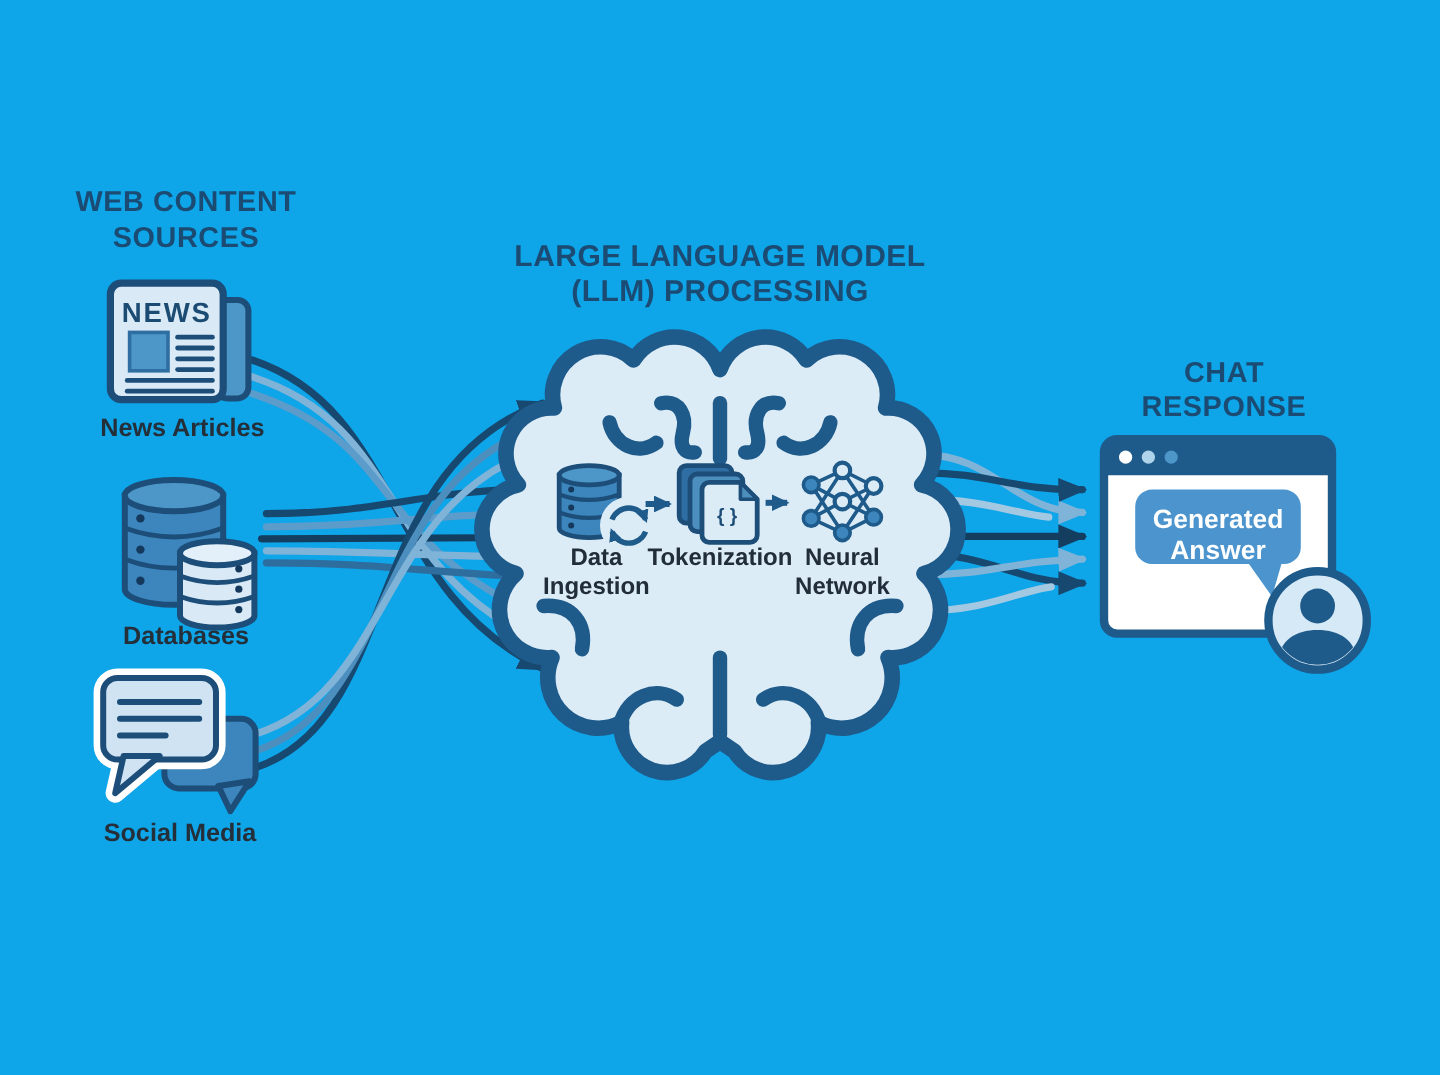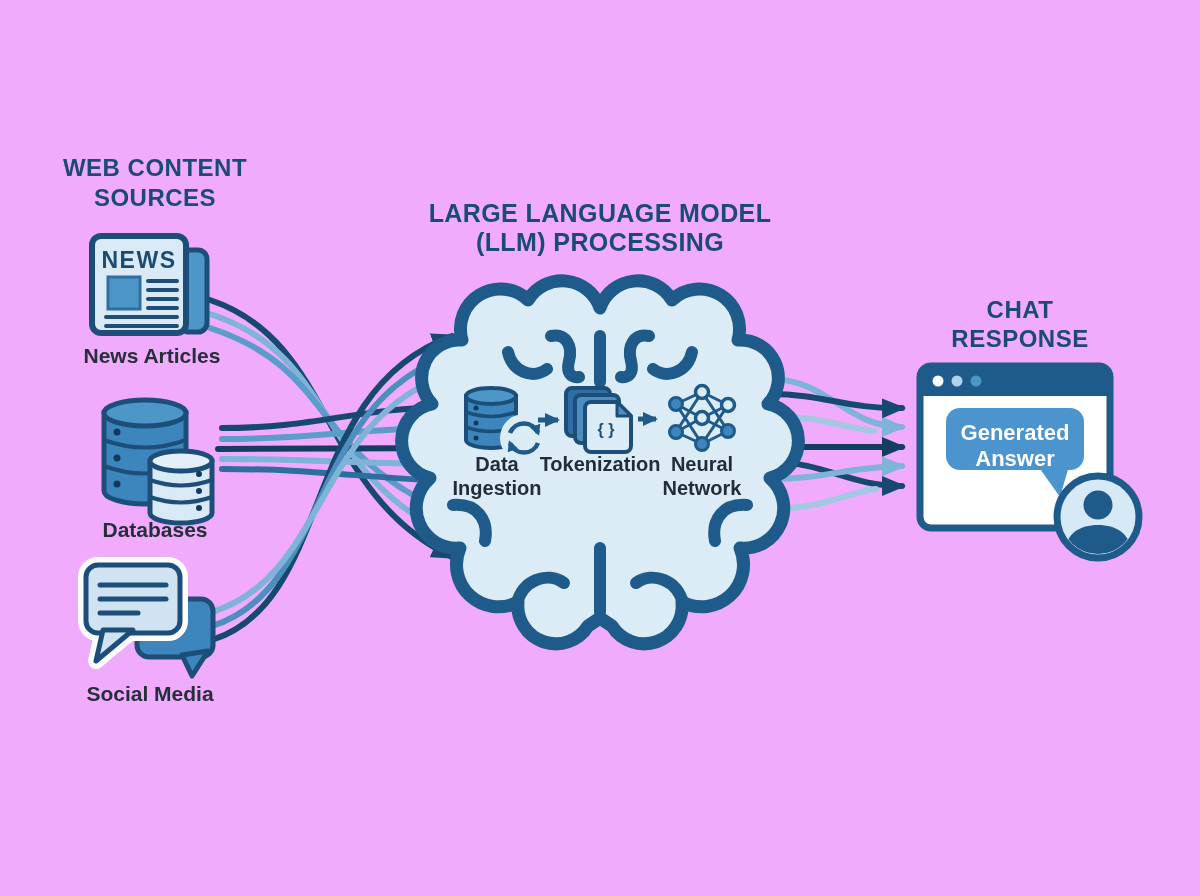--- a/index.html
+++ b/index.html
@@ -1,16 +1,16 @@
 <!DOCTYPE html>
 <html><head>
 <meta charset="utf-8">
 <style>
   html,body{margin:0;padding:0;background:#ffffff;}
-  .stage{position:relative;width:1200px;height:896px;background:#f0abfc;overflow:hidden;
+  .stage{position:relative;width:1200px;height:896px;background:#0ea5e9;overflow:hidden;
          font-family:"Liberation Sans", sans-serif;}
   svg{display:block;}
   text{font-family:"Liberation Sans", sans-serif;}
   .h-head{font-size:24px;font-weight:bold;letter-spacing:.5px;fill:#1B4B72;}
   .h-head-lg{font-size:25px;font-weight:bold;letter-spacing:.4px;fill:#1B4B72;}
   .src-label{font-size:21px;font-weight:bold;fill:#242F39;}
   .step-label{font-size:20px;font-weight:bold;fill:#212D3A;}
   .masthead{font-size:23px;font-weight:bold;letter-spacing:1.5px;fill:#1B4B72;}
   .bubble-txt{font-size:22px;font-weight:bold;fill:#FFFFFF;}
   .glyph-txt{font-size:16px;font-weight:bold;fill:#1E4E78;}

